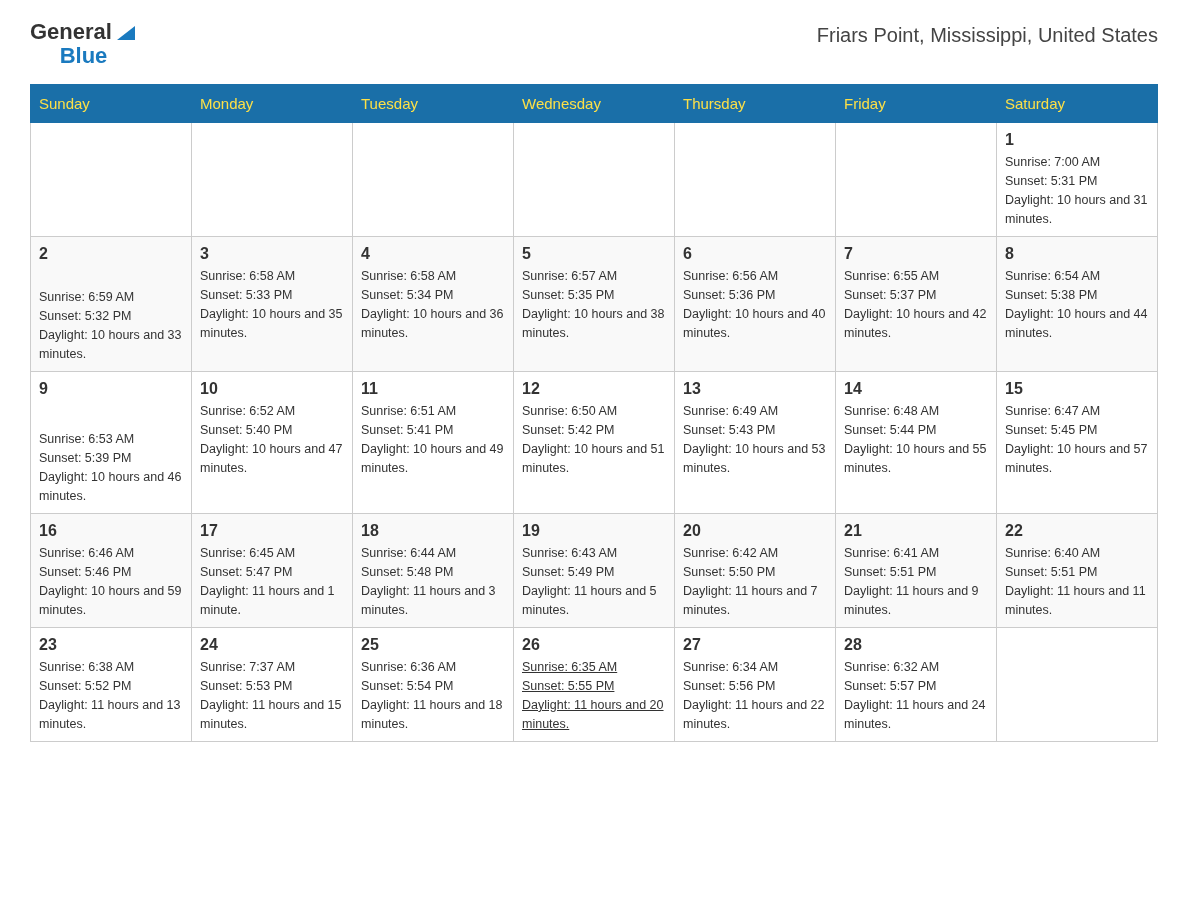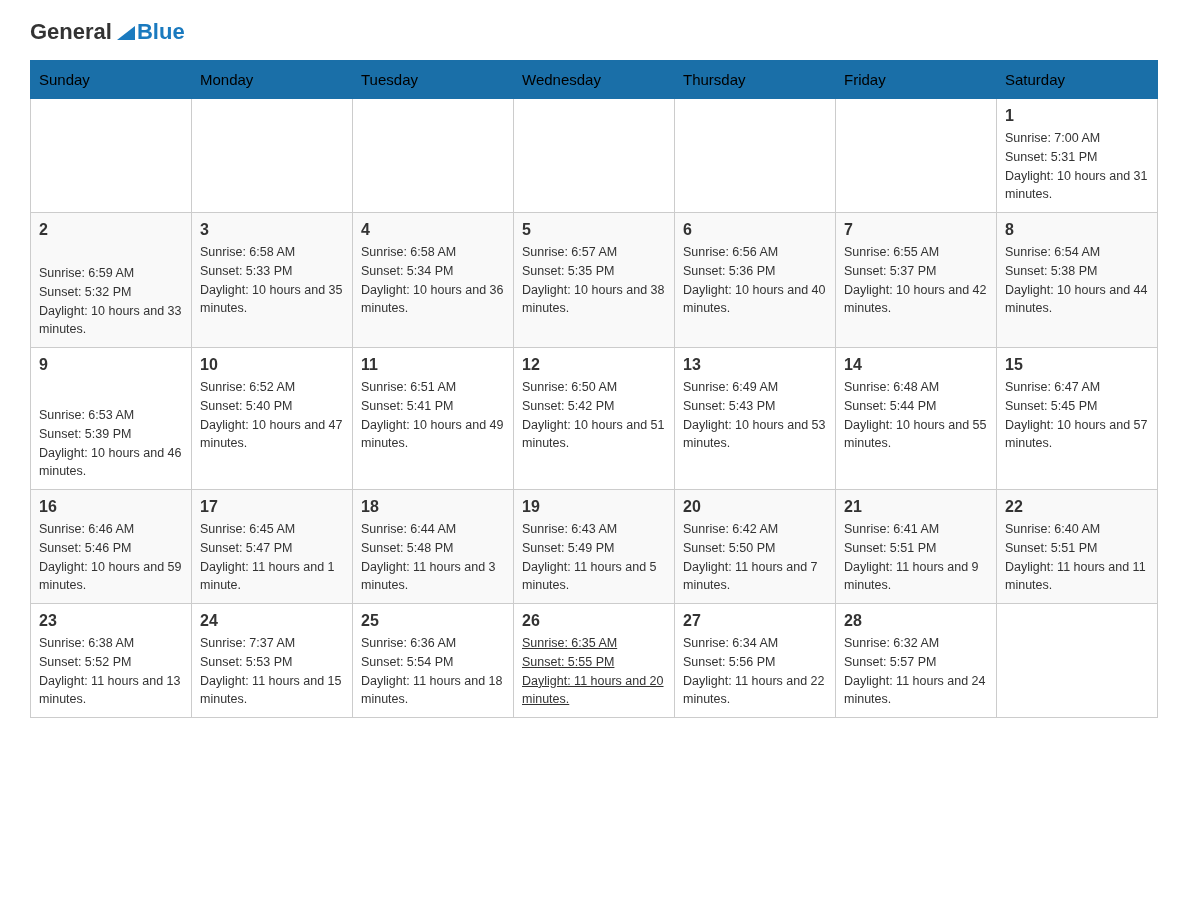--- a/index.html
+++ b/index.html
@@ -45,21 +45,21 @@
       color: #444;
       margin-top: 4px;
     }
     .calendar {
       width: 100%;
       border-collapse: collapse;
       border: 1px solid #ccc;
     }
     .calendar th {
       background-color: #1a6fa8;
-      color: #000000;
+      color: #fde047;
       padding: 10px 8px;
       font-size: 15px;
       font-weight: normal;
       text-align: left;
       border: 1px solid #1a6fa8;
     }
     .calendar td {
       vertical-align: top;
       padding: 8px;
       border: 1px solid #ccc;
@@ -90,33 +90,34 @@
     }
     .calendar tbody tr:nth-child(even) td {
       background: #f9f9f9;
     }
   </style>
 </head>
 <body>
 
 <div class="header">
   <div class="logo">
-    <div style="display:flex; flex-direction:row; line-height:1.1;align-items:center;">
+    <div style="display:flex; flex-direction:column; line-height:1.1;align-items:center;">
       <div style="display:flex; align-items:center;">
         <span class="logo-text-general">General</span>
         <svg width="22" height="22" viewBox="0 0 22 22" style="margin-left:3px; margin-top:2px;">
           <polygon points="2,18 20,18 20,4" fill="#1a7abf"></polygon>
         </svg>
       </div>
       <div>
         <span class="logo-text-blue">Blue</span>
       </div>
     </div>
   </div>
   <div class="title-section">
+    <div class="location-title">Friars Point, Mississippi, United States</div>
   </div>
 </div>
 
 <table class="calendar">
   <thead>
     <tr>
       <th>Sunday</th>
       <th>Monday</th>
       <th>Tuesday</th>
       <th>Wednesday</th>

